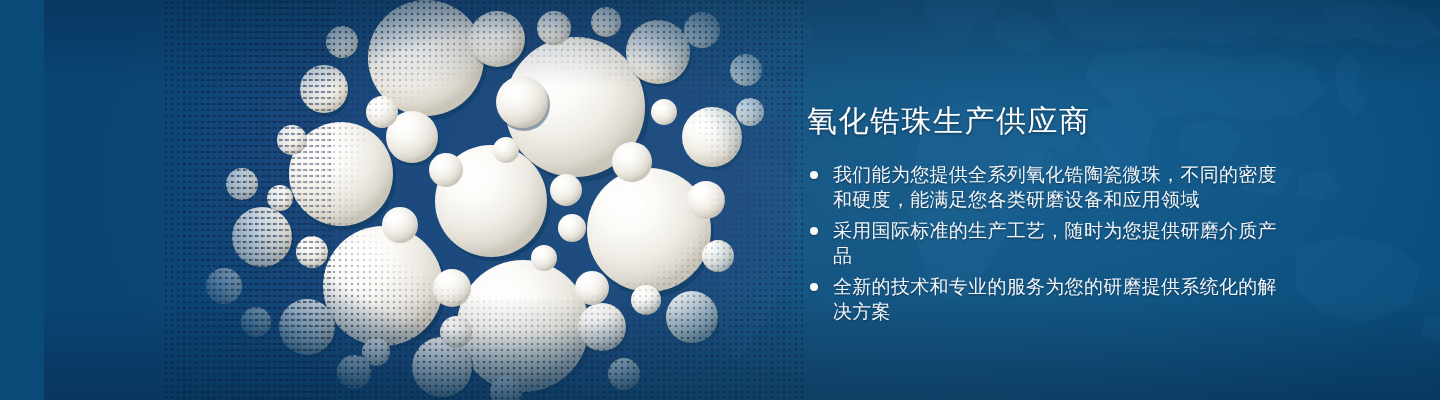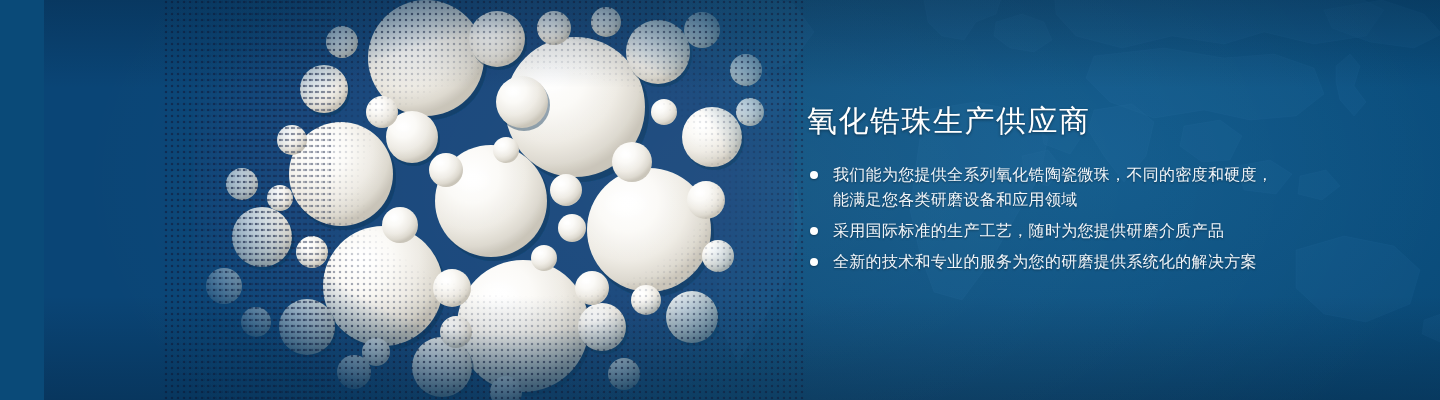--- a/index.html
+++ b/index.html
@@ -107,21 +107,21 @@
   }
   .bullets {
     list-style: none;
     margin: 0;
     padding: 0;
   }
   .bullet {
     position: relative;
     padding-left: 26px;
     margin-bottom: 6px;
-    font-size: 16px;
+    font-size: 19px;
     line-height: 25px;
     color: #f2f6fa;
     letter-spacing: 0.3px;
     text-shadow: 0 1px 2px rgba(0,0,0,0.40);
   }
   .bullet:last-child { margin-bottom: 0; }
   .bullet-dot {
     position: absolute;
     left: 3px;
     top: 9px;

